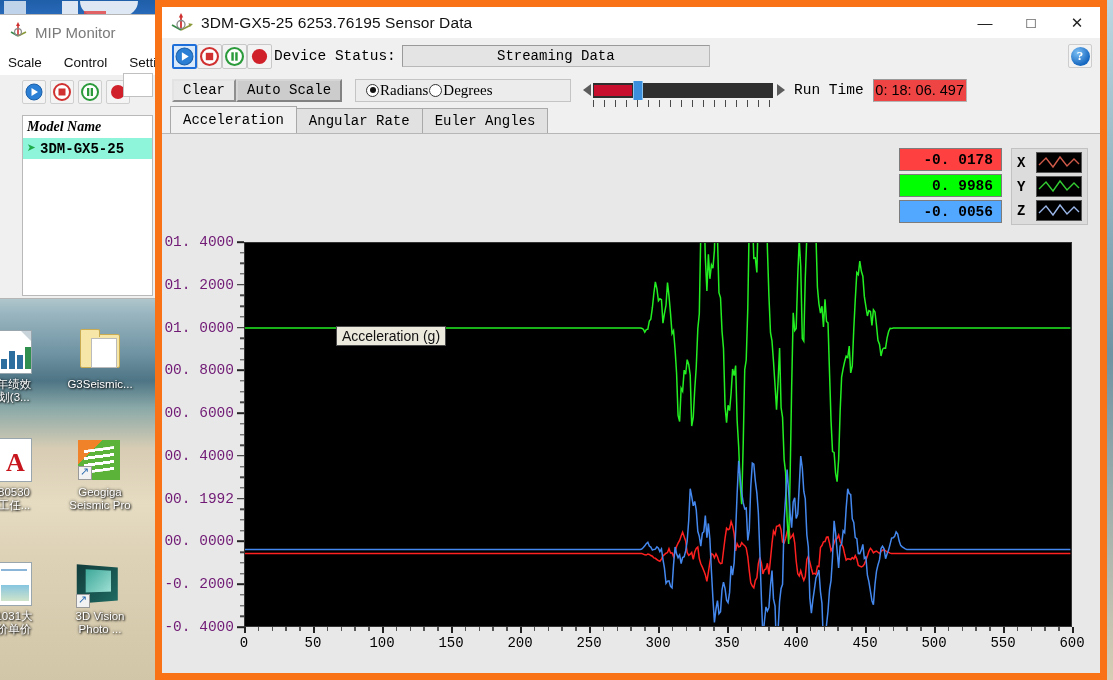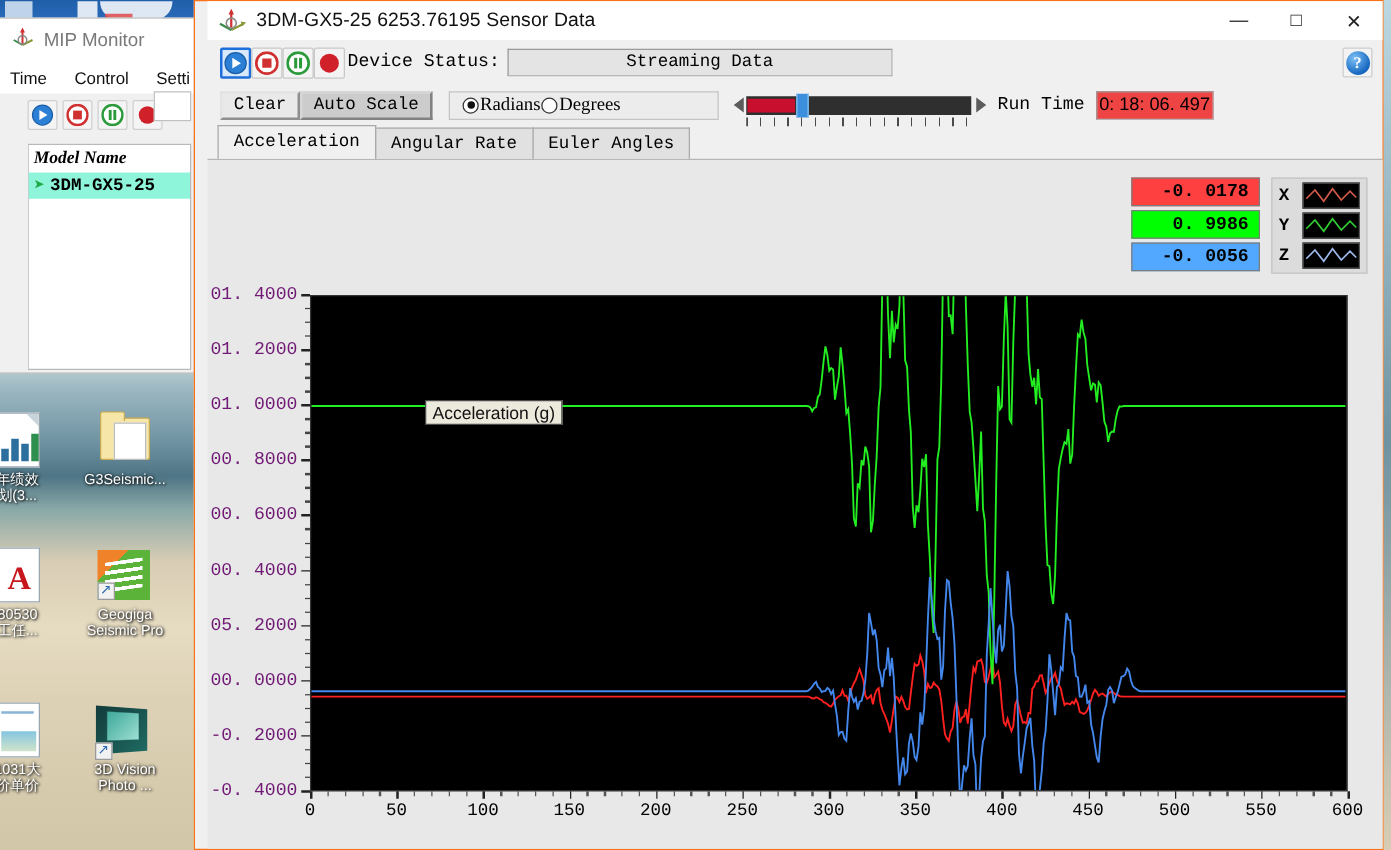--- a/index.html
+++ b/index.html
@@ -94,22 +94,22 @@
      font-size:14px; padding:3px 4px; color:#000; }
   #mip-table .tr {
      background:#8ff5da; display:flex; align-items:center; gap:4px; padding:1px 4px;
      font-family:"Liberation Mono", monospace; font-weight:bold; font-size:14px; color:#000;
   }
   #mip-table .tr .arrow { color:#1faa4a; font-size:15px; }
 
   
   #sensor-window {
     position: absolute; left: 155px; top: 0; width: 952px; height: 680px;
-    background: #f0f0f0; border: 1px solid #f97316;
-    display: flex; flex-direction: column; padding-left: 10px;
+    background: #f0f0f0; border: 7px solid #f97316;
+    display: flex; flex-direction: column;
   }
   #titlebar {
     height: 31px; background:#ffffff; display:flex; align-items:center;
     flex: 0 0 31px;
   }
   #app-icon { width: 24px; height: 22px; margin-left: 8px; position: relative; }
   #title-text { font-size: 15.5px; color:#111; margin-left: 7px; letter-spacing:.1px; }
   #win-controls { margin-left:auto; display:flex; height:31px; }
   .wc { width:46px; height:31px; display:flex; align-items:center; justify-content:center;
       font-size:15px; color:#222; }
@@ -297,21 +297,21 @@
         <line x1="10" y1="16" x2="10" y2="4" stroke="#cf3030" stroke-width="1.6"></line>
         <polygon points="10,2 8,6 12,6" fill="#cf3030"></polygon>
         <line x1="10" y1="16" x2="18" y2="12" stroke="#8a9a3a" stroke-width="1.6"></line>
         <line x1="10" y1="16" x2="3" y2="12" stroke="#3a8a4a" stroke-width="1.6"></line>
         <circle cx="10" cy="12" r="3.4" fill="none" stroke="#888" stroke-width="1.2"></circle>
       </svg>
     </span>
     <span id="mip-title-text">MIP Monitor</span>
   </div>
   <div id="mip-menubar">
-    <span>Time</span>
+    <span>Scale</span>
     <span>Control</span>
     <span>Setti</span>
   </div>
   <div id="mip-toolbar">
     <div class="mipbtn">
       <svg width="18" height="18" viewBox="0 0 18 18">
           <circle cx="9" cy="9" r="8" fill="#2b7fd4" stroke="#1b5fa8"></circle>
           <polygon points="6.5,5 13,9 6.5,13" fill="#fff"></polygon>
         </svg>
     </div>
@@ -486,21 +486,21 @@
           <div class="ylab" style="top: 44.4444%;">00. 6000</div>
           <div class="ytick" style="top: 44.4444%;"></div>
           <div class="yminor" style="top: 47.2222%;"></div>
           <div class="yminor" style="top: 50%;"></div>
           <div class="yminor" style="top: 52.7778%;"></div>
           <div class="ylab" style="top: 55.5556%;">00. 4000</div>
           <div class="ytick" style="top: 55.5556%;"></div>
           <div class="yminor" style="top: 58.3333%;"></div>
           <div class="yminor" style="top: 61.1111%;"></div>
           <div class="yminor" style="top: 63.8889%;"></div>
-          <div class="ylab" style="top: 66.6667%;">05. 2000</div>
+          <div class="ylab" style="top: 66.6667%;">00. 1992</div>
           <div class="ytick" style="top: 66.6667%;"></div>
           <div class="yminor" style="top: 69.4444%;"></div>
           <div class="yminor" style="top: 72.2222%;"></div>
           <div class="yminor" style="top: 75%;"></div>
           <div class="ylab" style="top: 77.7778%;">00. 0000</div>
           <div class="ytick" style="top: 77.7778%;"></div>
           <div class="yminor" style="top: 80.5556%;"></div>
           <div class="yminor" style="top: 83.3333%;"></div>
           <div class="yminor" style="top: 86.1111%;"></div>
           <div class="ylab" style="top: 88.8889%;">-0. 2000</div>

